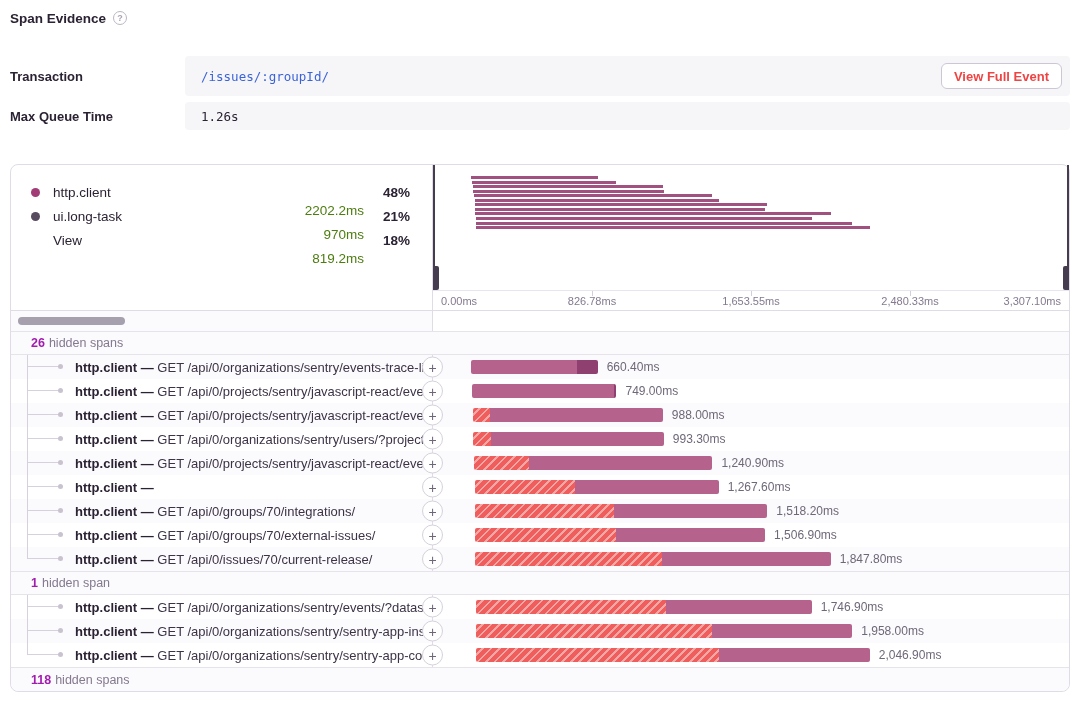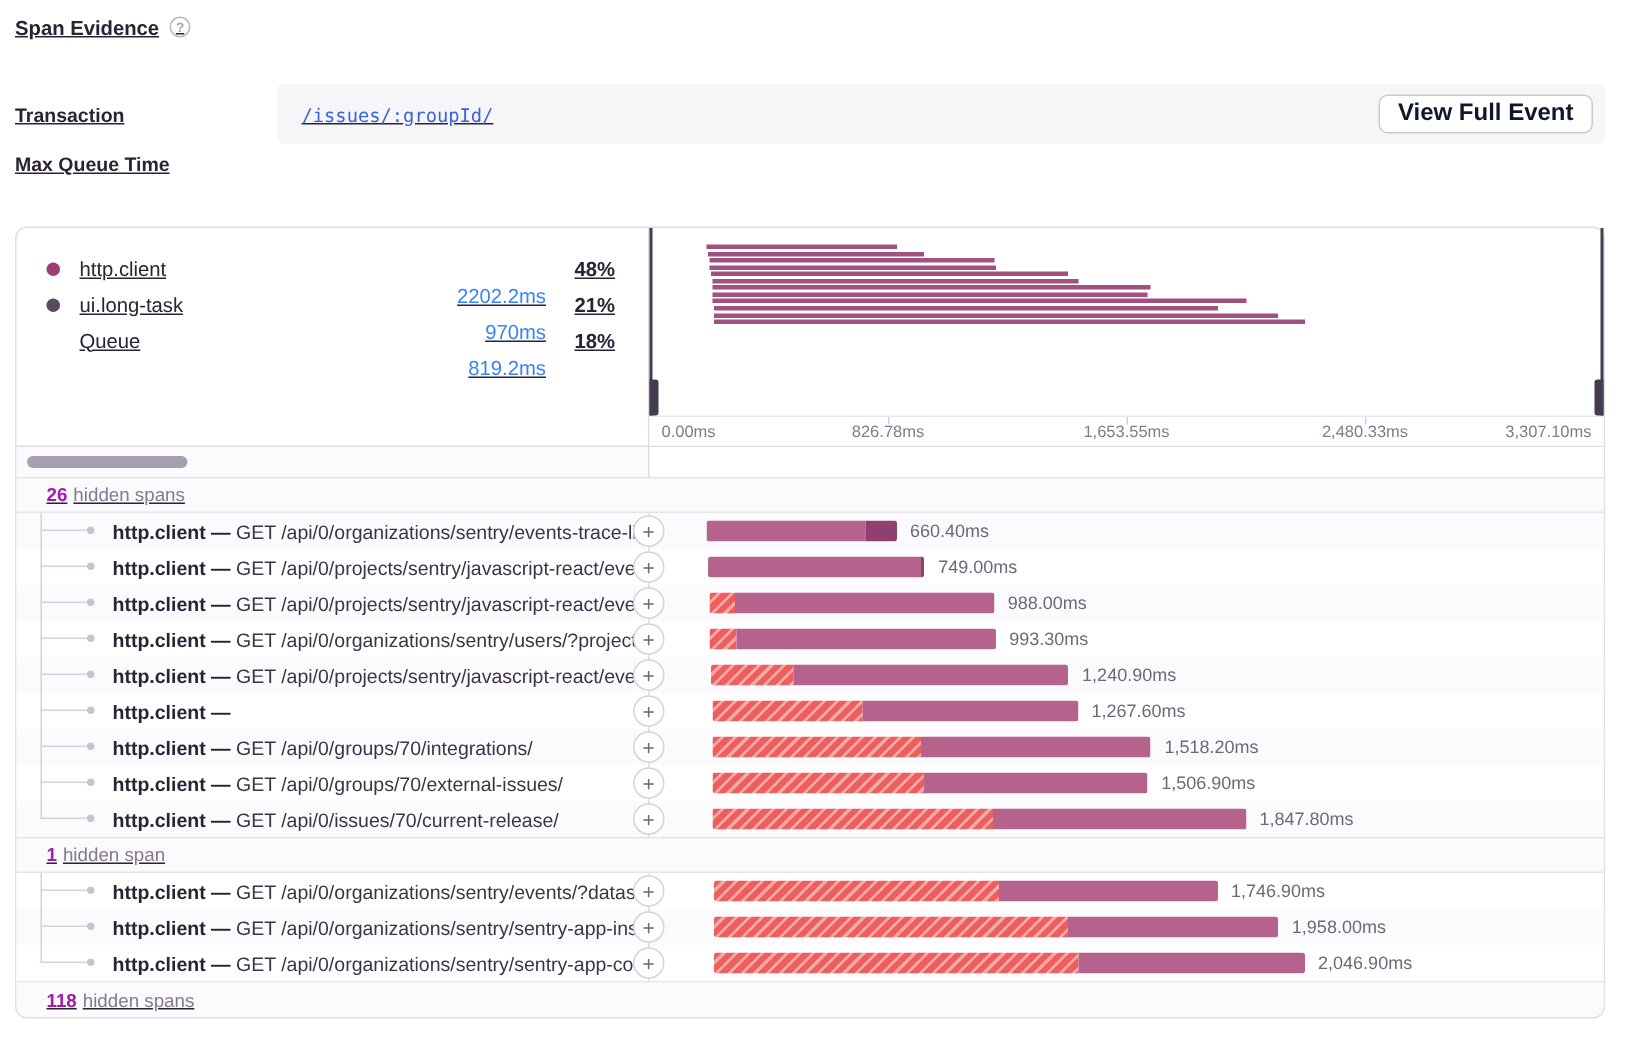--- a/index.html
+++ b/index.html
@@ -2,21 +2,21 @@
 <html><head>
 <meta charset="utf-8">
 <style>
   * { box-sizing: border-box; }
   html,body { margin:0; padding:0; }
   body {
     width:1083px; height:706px; background:#fff;
     font-family:"Liberation Sans","DejaVu Sans",sans-serif;
     color:#2b2233; overflow:hidden;
   }
-  .wrap { padding:9px 13px 12px 10px;text-decoration:underline; }
+  .wrap { padding:9px 13px 12px 10px; }
 
   
   .header { display:flex; align-items:center; gap:7px; height:18px; }
   .page-title { font-size:13.5px; font-weight:700; color:#2b2233; }
   .help-icon {
     width:14px; height:14px; border:1.4px solid #bcb6c4; border-radius:50%;
     color:#aaa3b2; font-size:9px; font-weight:700; display:flex;
     align-items:center; justify-content:center; cursor:pointer; background:#fff;
   }
 
@@ -28,33 +28,33 @@
     flex:1; background:#f6f6f8; border-radius:4px; position:relative;
     display:flex; align-items:center; padding:0 16px;
     font-family:"DejaVu Sans Mono","Liberation Mono",monospace; font-size:12.5px;
   }
   .kv-row.tall .kv-value { height:40px; }
   .kv-row.short .kv-value { height:28px; }
   .kv-value.link { color:#3b63d8; cursor:pointer; }
   .btn {
     position:absolute; right:8px; top:50%; transform:translateY(-50%);
     background:#fff; border:1px solid #cdc7d5; border-radius:6px; height:26px;
-    padding:0 12px; font-weight:700; font-size:16px; color:#0f172a;
+    padding:0 12px; font-weight:700; font-size:13px; color:#ef4444;
     font-family:"Liberation Sans","DejaVu Sans",sans-serif; cursor:pointer;
   }
 
   
   .panel { margin-top:34px; border:1px solid #e0dce5; border-radius:8px; background:#fff; }
 
   .chart { display:flex; height:145px; }
   .chart-left { width:422px; border-right:1px solid #e0dce5; padding:15px 22px 0 20px; }
   .lg-row { display:flex; align-items:center; height:24px; font-size:13.5px; }
   .lg-dot { width:9px; height:9px; border-radius:50%; margin-right:13px; flex:none; }
   .lg-name { flex:1; color:#2b2233; }
-  .lg-dur { width:95px; text-align:right; color:#3b82f6;margin-top:36px; }
+  .lg-dur { width:95px; text-align:right; color:#4d7c0f;margin-top:36px; }
   .lg-pct { width:46px; text-align:right; font-weight:700; }
 
   .chart-right { flex:1; display:flex; flex-direction:column; position:relative; }
   .minimap { flex:1; position:relative; cursor:grab; }
   .mm-bar { position:absolute; height:3px; background:#a1517f; }
   .mm-handle { position:absolute; top:0; height:125px; width:2px; background:#453c4f; z-index:3; cursor:ew-resize; }
   .mm-handle.left { left:0; }
   .mm-handle.right { right:0; }
   .mm-handle::after { content:""; position:absolute; bottom:0; width:6px; height:24px; background:#453c4f; }
   .mm-handle.left::after { left:0; border-radius:0 2px 2px 0; }
@@ -118,41 +118,44 @@
   <div class="kv">
     <div class="kv-row tall">
       <div class="kv-label">Transaction</div>
       <div class="kv-value link">
         <span>/issues/:groupId/</span>
         <button class="btn">View Full Event</button>
       </div>
     </div>
     <div class="kv-row short">
       <div class="kv-label">Max Queue Time</div>
+      <div class="kv-value">
+        <span>1.26s</span>
+      </div>
     </div>
   </div>
 
   <div class="panel">
     <div class="chart">
       <div class="chart-left">
           <div class="lg-row">
             <div class="lg-dot" style="background: rgb(161, 60, 119);"></div>
             <div class="lg-name">http.client</div>
             <div class="lg-dur">2202.2ms</div>
             <div class="lg-pct">48%</div>
           </div>
           <div class="lg-row">
             <div class="lg-dot" style="background: rgb(88, 74, 95);"></div>
             <div class="lg-name">ui.long-task</div>
             <div class="lg-dur">970ms</div>
             <div class="lg-pct">21%</div>
           </div>
           <div class="lg-row">
             <div class="lg-dot" style="background: transparent;"></div>
-            <div class="lg-name">Queue</div>
+            <div class="lg-name">View</div>
             <div class="lg-dur">819.2ms</div>
             <div class="lg-pct">18%</div>
           </div>
         </div>
       <div class="chart-right">
         <div class="minimap">
           <div class="mm-handle left"></div>
           <div class="mm-handle right"></div>
         <div class="mm-bar" style="left: 5.92664%; width: 19.9692%; top: 11px; background: rgb(161, 81, 127);"></div>
             <div class="mm-bar" style="left: 6.19878%; width: 22.6482%; top: 15.55px; background: rgb(161, 81, 127);"></div>

